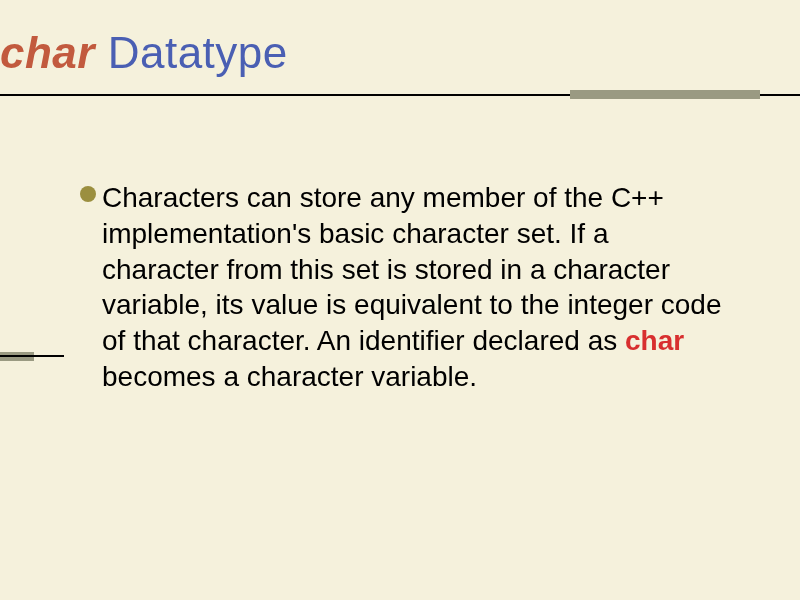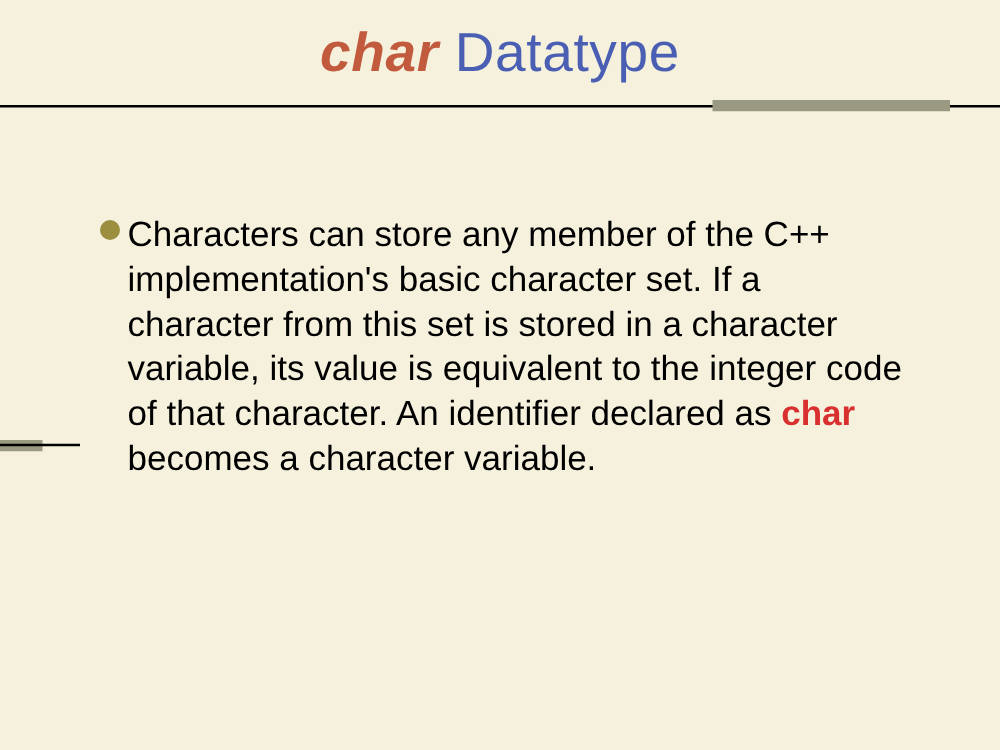--- a/index.html
+++ b/index.html
@@ -3,22 +3,21 @@
 <meta charset="utf-8">
 <style>
   * { margin: 0; padding: 0; box-sizing: border-box; }
   html, body { width: 800px; height: 600px; overflow: hidden; }
   body {
     background: #f5f1dc;
     font-family: Arial, Helvetica, sans-serif;
     position: relative;
   }
   .title-area {
-    text-align: center;
-    padding-top: 18px;
+    padding-top: 28px;
     padding-bottom: 8px;
   }
   .title-char {
     font-style: italic;
     font-weight: bold;
     color: #c25a3e;
     font-size: 44px;
     letter-spacing: 0.5px;
   }
   .title-datatype {

